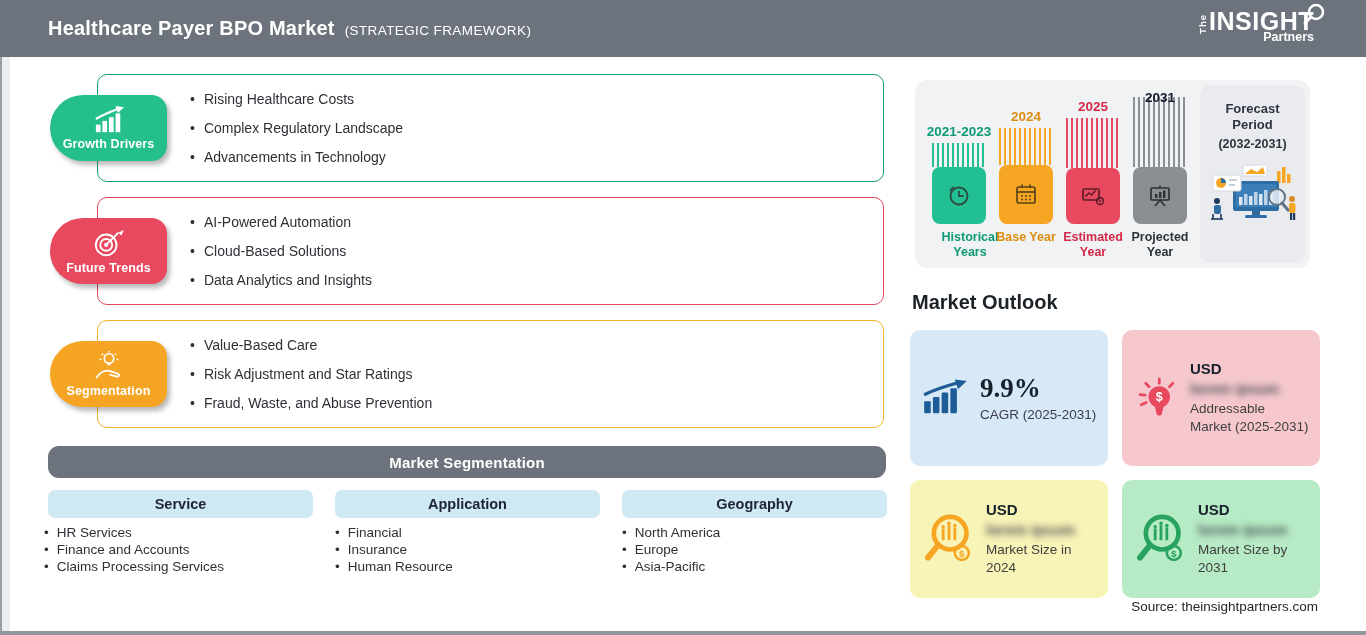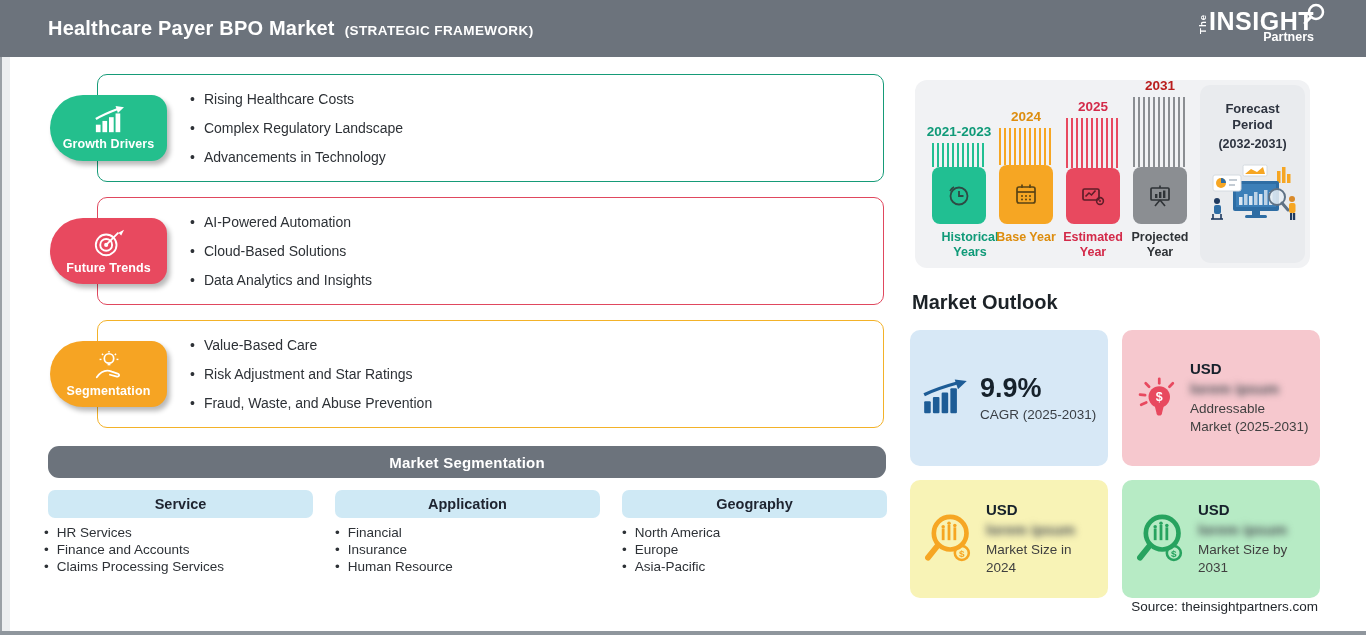--- a/index.html
+++ b/index.html
@@ -4,21 +4,21 @@
 <style>
   html,body{margin:0;padding:0;background:#eceef0;}
   .page{position:relative;width:1366px;height:635px;background:#ffffff;overflow:hidden;
         font-family:"Liberation Sans",sans-serif;color:#22262b;}
 
   
   .header{position:absolute;left:0;top:0;width:1366px;height:57px;background:#6c737c;
           display:flex;align-items:center;}
   .header .title-wrap{margin-left:48px;display:flex;align-items:baseline;gap:10px;color:#fff;}
   .h-title{font-size:20px;font-weight:bold;letter-spacing:.2px;}
-  .h-sub{font-size:13.5px;font-weight:700;letter-spacing:.4px;}
+  .h-sub{font-size:13.5px;font-weight:400;letter-spacing:.4px;}
   .logo{position:absolute;right:52px;top:8px;color:#fff;display:flex;align-items:flex-start;}
   .logo-the{writing-mode:vertical-rl;transform:rotate(180deg);font-size:9.5px;font-weight:bold;
             letter-spacing:1px;margin-top:6px;margin-right:1px;}
   .logo-main{font-size:25px;font-weight:800;letter-spacing:.5px;line-height:26px;}
   .logo-partners{font-size:12.5px;font-weight:bold;text-align:right;margin-top:-4px;}
   .logo-col{display:flex;flex-direction:column;}
   .logo-mag{position:absolute;right:-14px;top:-6px;}
 
   
   .left-edge{position:absolute;left:0;top:57px;bottom:0;width:2px;background:#9aa0a6;}
@@ -76,21 +76,21 @@
 
   
   .mo-title{position:absolute;left:912px;top:291px;font-size:20px;font-weight:bold;color:#1c2227;}
   .card{position:absolute;width:198px;border-radius:10px;display:flex;align-items:center;
         box-sizing:border-box;padding:12px 10px 12px 12px;gap:10px;}
   .card-1{left:910px;top:330px;height:136px;}
   .card-2{left:1122px;top:330px;height:136px;}
   .card-3{left:910px;top:480px;height:118px;}
   .card-4{left:1122px;top:480px;height:118px;}
   .card .txt{display:flex;flex-direction:column;}
-  .big-val{font-size:27px;font-weight:800;color:#16212b;line-height:1.1;}
+  .big-val{font-size:27px;font-weight:800;color:#16212b;line-height:1.1;font-family:Liberation Serif, serif;}
   .sub{font-size:13.5px;color:#3a3f45;margin-top:3px;}
   .cur{font-size:15px;font-weight:800;color:#16212b;}
   .blurred{font-size:15px;font-weight:bold;color:#4a4f55;filter:blur(3.5px);margin:3px 0;}
   .clabel{font-size:13.5px;color:#404040;line-height:1.35;}
   .icon-wrap{flex:0 0 auto;display:flex;align-items:center;justify-content:center;}
 
   .source{position:absolute;right:48px;top:599px;font-size:13.5px;color:#23282d;}
 </style>
 </head>
 <body>
@@ -240,21 +240,21 @@
         <svg width="28" height="28" viewBox="0 0 28 28">
           <rect x="4" y="7" width="16" height="11" rx="1.5" fill="none" stroke="#5e1d28" stroke-width="1.7"></rect>
           <path d="M6.5 14.5 l3.5-3.5 2.5 2 4-4.5" fill="none" stroke="#5e1d28" stroke-width="1.6"></path>
           <circle cx="21" cy="19" r="3.4" fill="none" stroke="#5e1d28" stroke-width="1.6"></circle>
           <circle cx="21" cy="19" r="1" fill="#5e1d28"></circle>
         </svg>
       </div>
     </div>
 
     <div class="tbar tbar-4" style="--c: #8b8e92;">
-      <span class="year" style="color: #b91c1c;">2031</span>
+      <span class="year" style="color: #0f172a; margin-top: 12px;">2031</span>
       <div class="stripes"></div>
       <div class="solid">
         <svg width="28" height="28" viewBox="0 0 28 28">
           <rect x="5" y="6" width="18" height="12" rx="1" fill="none" stroke="#2e3236" stroke-width="1.7"></rect>
           <rect x="9" y="12" width="2.4" height="4" fill="#2e3236"></rect>
           <rect x="13" y="10" width="2.4" height="6" fill="#2e3236"></rect>
           <rect x="17" y="8.5" width="2.4" height="7.5" fill="#2e3236"></rect>
           <line x1="14" y1="18" x2="9" y2="24" stroke="#2e3236" stroke-width="1.6"></line>
           <line x1="14" y1="18" x2="19" y2="24" stroke="#2e3236" stroke-width="1.6"></line>
           <line x1="14" y1="3.5" x2="14" y2="6" stroke="#2e3236" stroke-width="1.6"></line>

